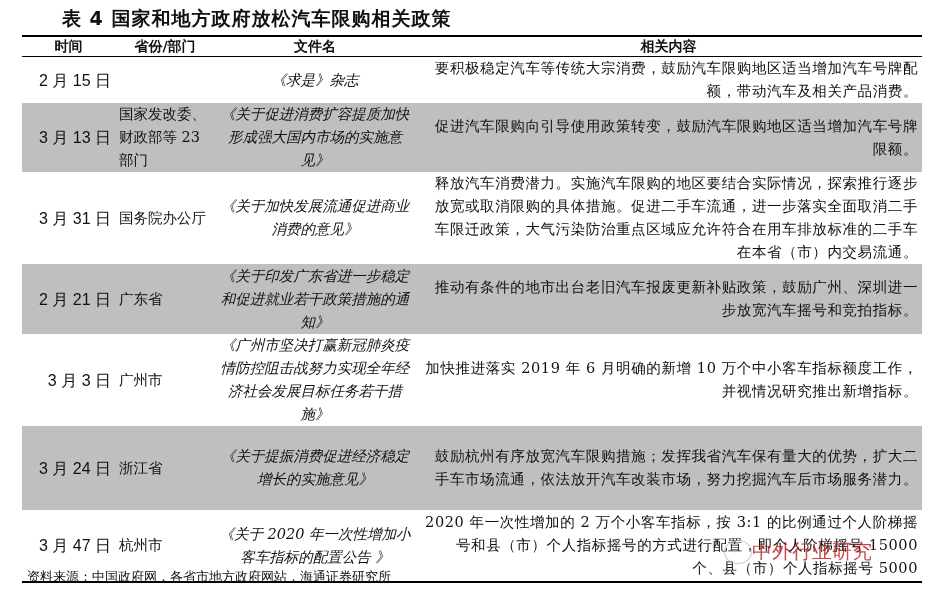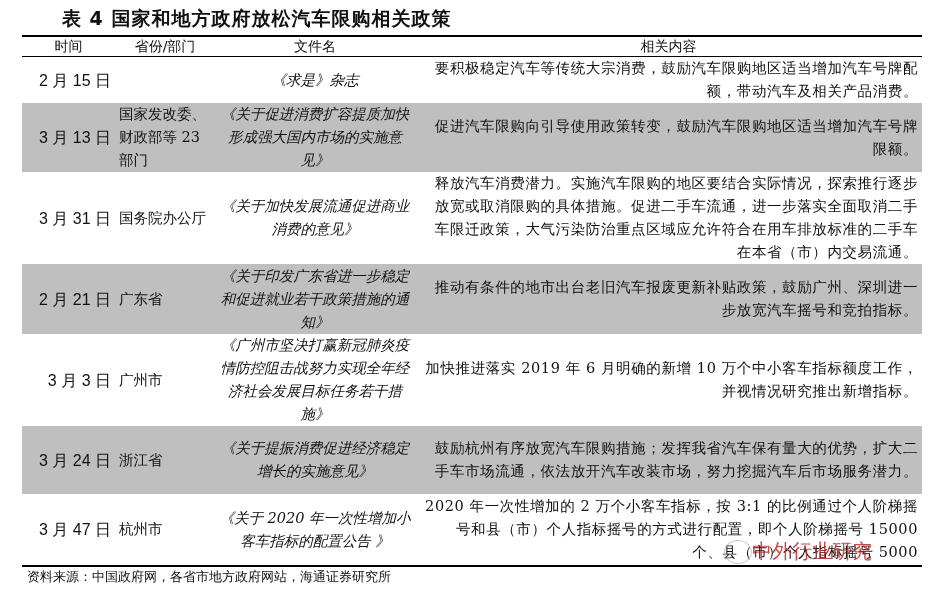--- a/index.html
+++ b/index.html
@@ -3,21 +3,21 @@
 <meta charset="utf-8">
 <style>
   html, body { margin: 0; padding: 0; background: #ffffff; }
   body { width: 928px; height: 591px; position: relative; overflow: hidden;
          font-family: "DejaVu Serif", "Liberation Serif", serif; color: #111; }
   .title { position: absolute; left: 24px; top: 6px; font-size: 19px; font-weight: bold;
            font-family: "DejaVu Sans", "Liberation Sans", sans-serif; letter-spacing: 1px; margin-left: 38px; }
   table { position: absolute; left: 22px; top: 35px; width: 900px; border-collapse: collapse;
           table-layout: fixed; }
   col.c1 { width: 93px; } col.c2 { width: 100px; } col.c3 { width: 200px; } col.c4 { width: 507px; }
-  thead th { font-family: "DejaVu Sans", "Liberation Sans", sans-serif; font-size: 14px; font-weight: normal;
+  thead th { font-family: "DejaVu Sans", "Liberation Sans", sans-serif; font-size: 14px; font-weight: bold;
              height: 19px; padding: 0; border-top: 2.5px solid #000; border-bottom: 1.5px solid #000;
              text-align: center; }
   tbody td { font-size: 14.5px; line-height: 23px; padding: 0 4px; vertical-align: middle; }
   td.time { font-family: "Liberation Sans", sans-serif; font-size: 16px; text-align: right; padding-left: 10px; }
   td.prov { text-align: left; }
   td.file { text-align: center; font-style: italic; }
   td.content { text-align: right; padding-left: 6px; padding-right: 4px; letter-spacing: 0.6px; }
   tr.shade td { background: #bfbfbf; }
   tr.last td { border-bottom: 2px solid #000; }
   .source { position: absolute; left: 27px; top: 568px; font-size: 13px; }
@@ -70,21 +70,21 @@
       <td class="prov">广东省</td>
       <td class="file">《关于印发广东省进一步稳定和促进就业若干政策措施的通知》</td>
       <td class="content">推动有条件的地市出台老旧汽车报废更新补贴政策，鼓励广州、深圳进一步放宽汽车摇号和竞拍指标。</td>
     </tr>
     <tr style="height:91px">
       <td class="time">3 月 3 日</td>
       <td class="prov">广州市</td>
       <td class="file">《广州市坚决打赢新冠肺炎疫情防控阻击战努力实现全年经济社会发展目标任务若干措施》</td>
       <td class="content">加快推进落实 2019 年 6 月明确的新增 10 万个中小客车指标额度工作，并视情况研究推出新增指标。</td>
     </tr>
-    <tr class="shade" style="height:68px">
+    <tr class="shade" style="height:84px">
       <td class="time">3 月 24 日</td>
       <td class="prov">浙江省</td>
       <td class="file">《关于提振消费促进经济稳定增长的实施意见》</td>
       <td class="content">鼓励杭州有序放宽汽车限购措施；发挥我省汽车保有量大的优势，扩大二手车市场流通，依法放开汽车改装市场，努力挖掘汽车后市场服务潜力。</td>
     </tr>
     <tr class="last" style="height:72px">
       <td class="time">3 月 47 日</td>
       <td class="prov">杭州市</td>
       <td class="file">《关于 2020 年一次性增加小客车指标的配置公告 》</td>
       <td class="content">2020 年一次性增加的 2 万个小客车指标，按 3:1 的比例通过个人阶梯摇号和县（市）个人指标摇号的方式进行配置，即个人阶梯摇号 15000 个、县（市）个人指标摇号 5000</td>

